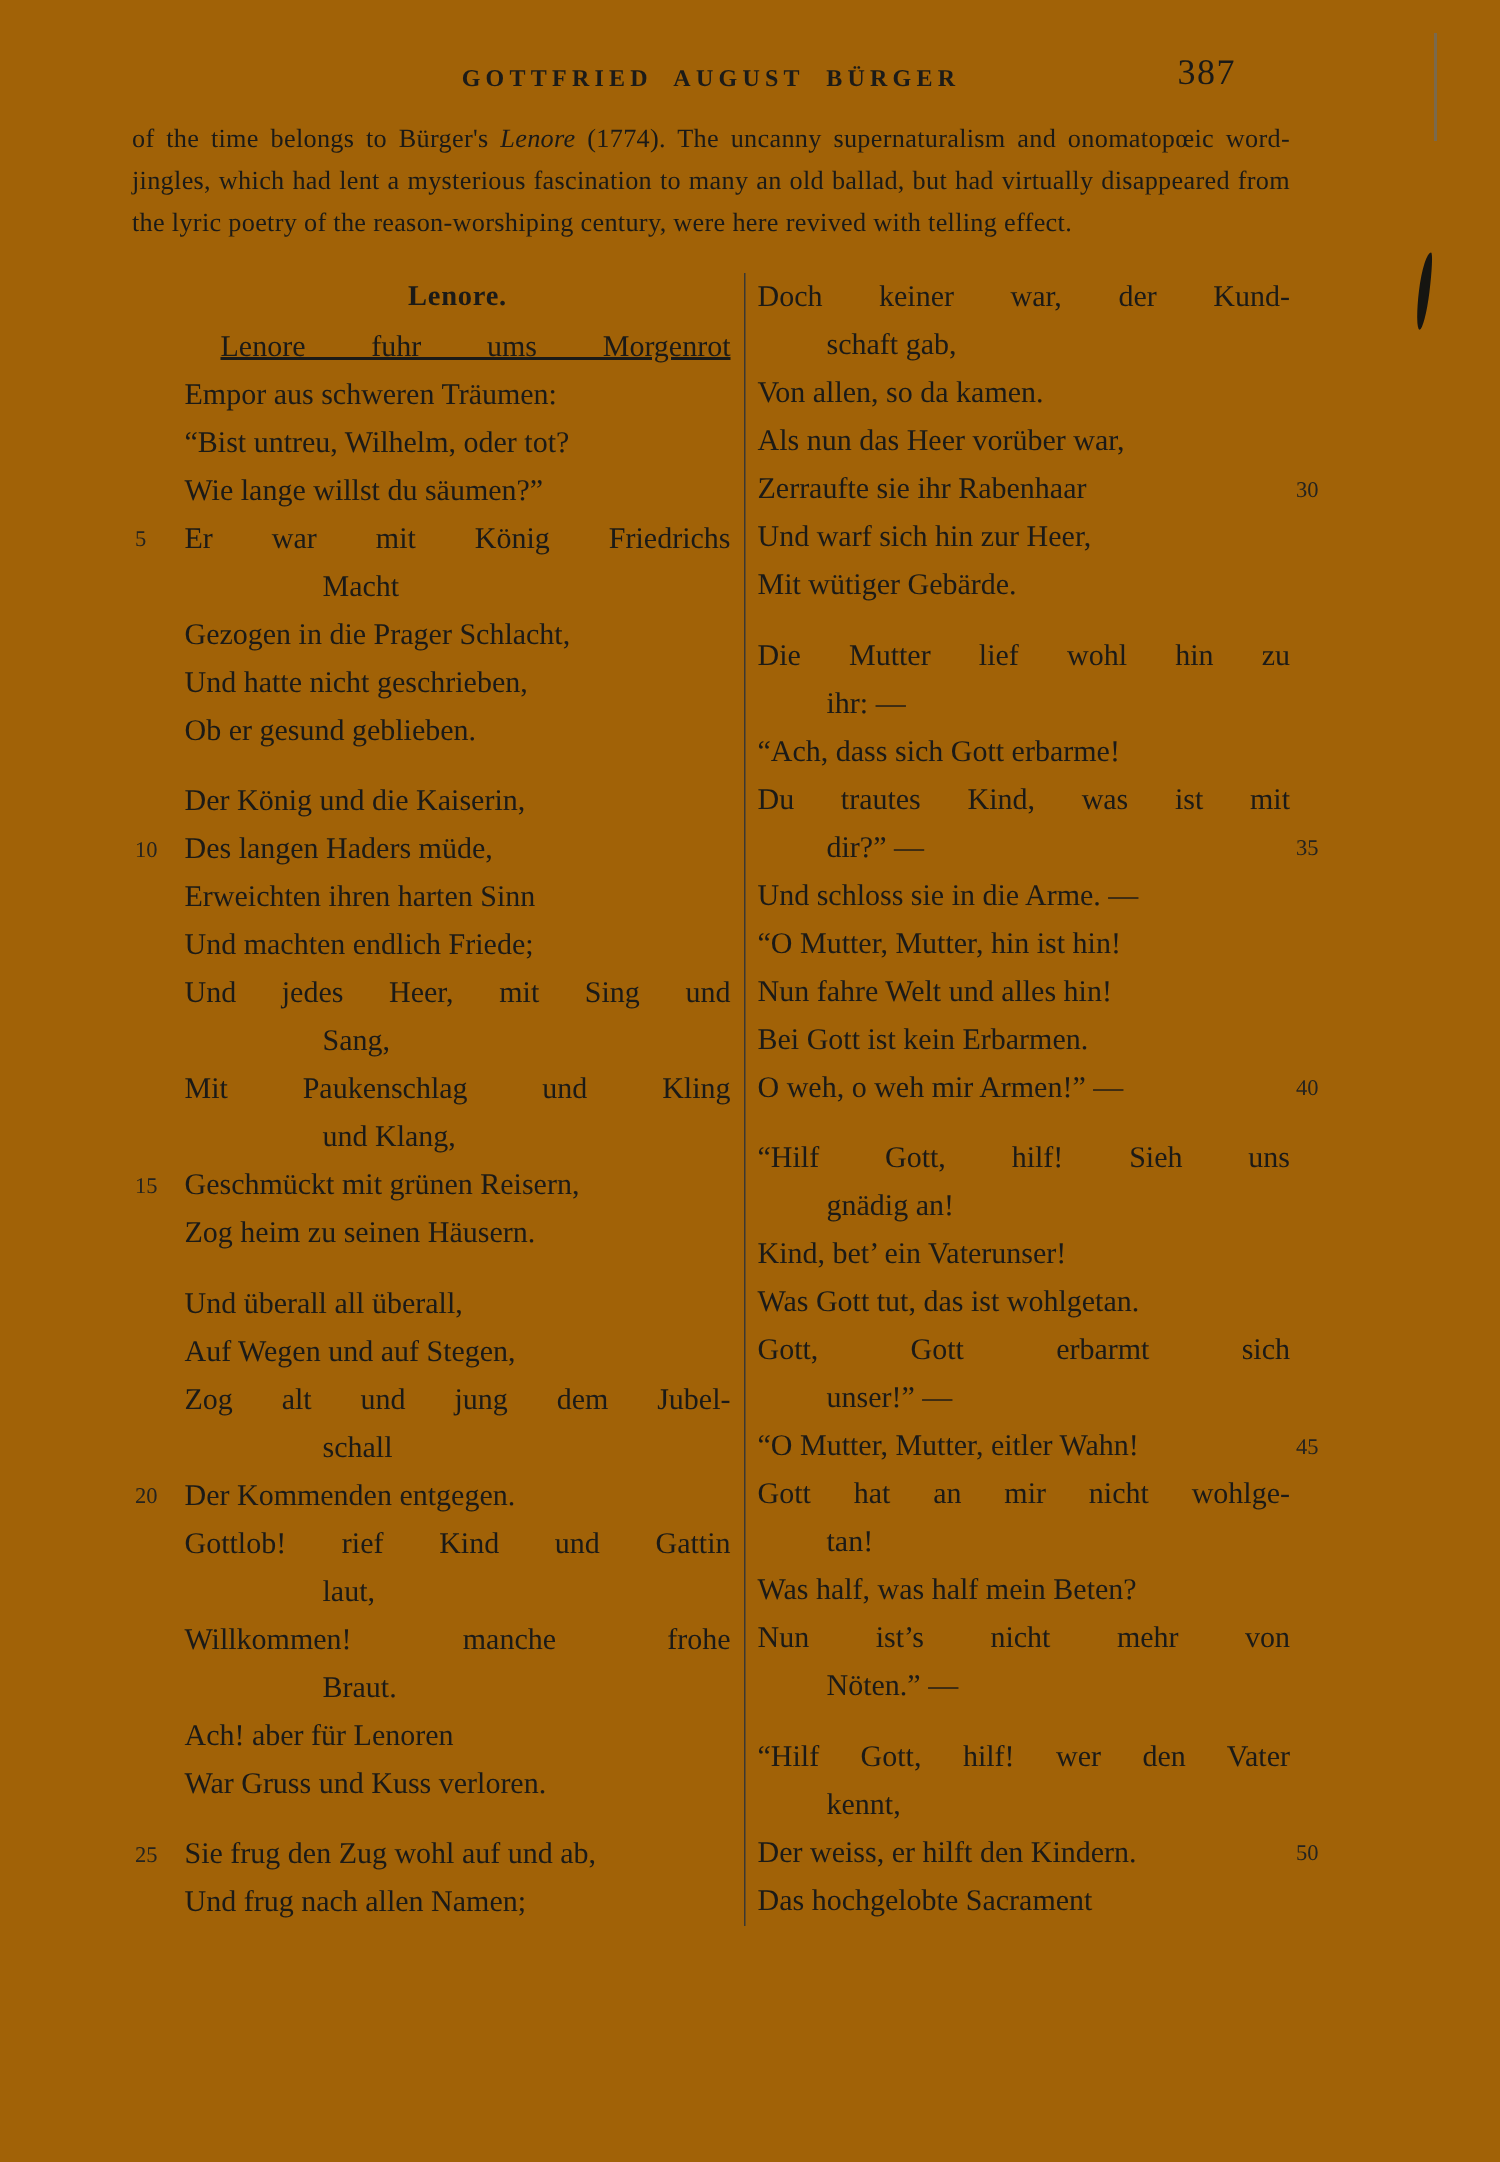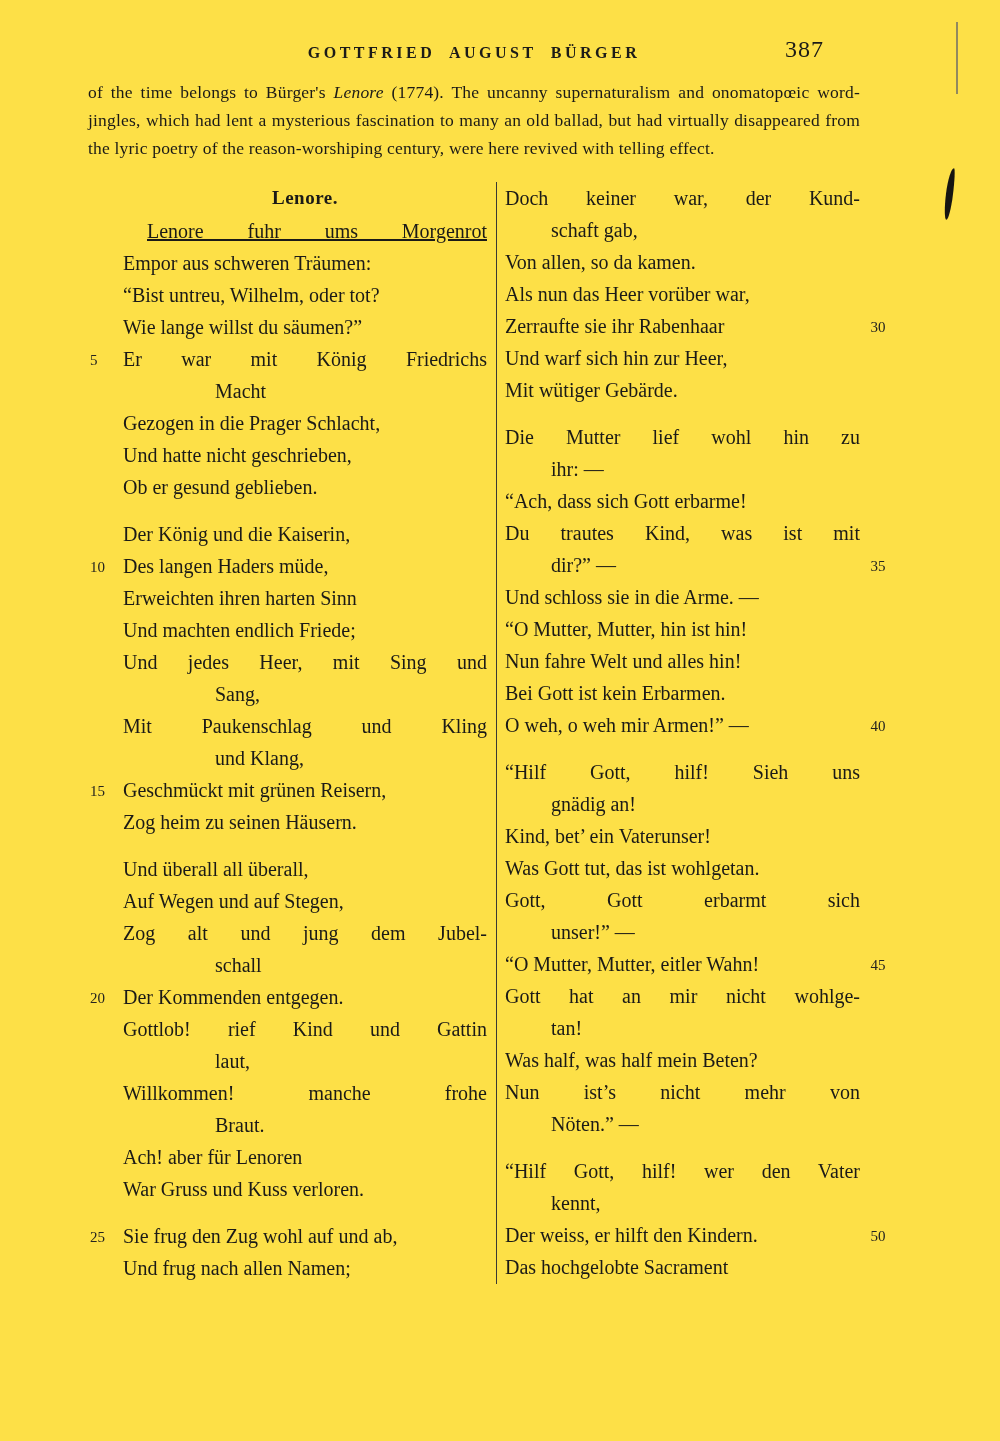--- a/index.html
+++ b/index.html
@@ -5,21 +5,21 @@
   html, body {
     margin: 0;
     padding: 0;
     background: #fdfcf8;
   }
   .page {
     position: relative;
     width: 1000px;
     height: 1441px;
     box-sizing: border-box;
-    background: #fde047;
+    background: #a16207;
     color: #1b1a17;
     font-family: "Liberation Serif", "DejaVu Serif", serif;
     padding: 40px 140px 0 88px;
     overflow: hidden;
   }
   
   .page-header {
     position: relative;
     height: 32px;
     margin-bottom: 6px;
@@ -103,21 +103,21 @@
     color: #24231f;
   }
   .col.left .line .num {
     left: -33px;
     width: 28px;
     text-align: left;
   }
   .col.right .line .num {
     right: -32px;
     width: 28px;
-    text-align: center;
+    text-align: left;
   }
   
   .artifact-line {
     position: absolute;
     right: 42px;
     top: 22px;
     width: 2px;
     height: 72px;
     background: #6e6c66;
     opacity: 0.75;

